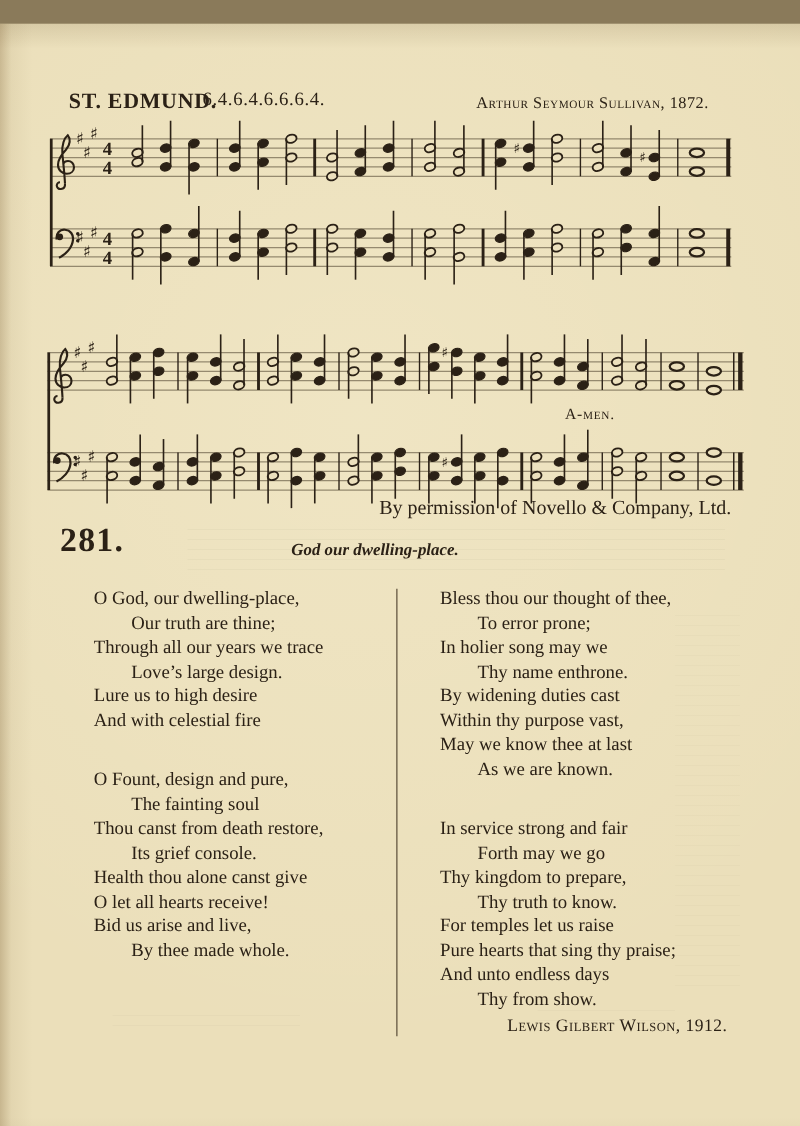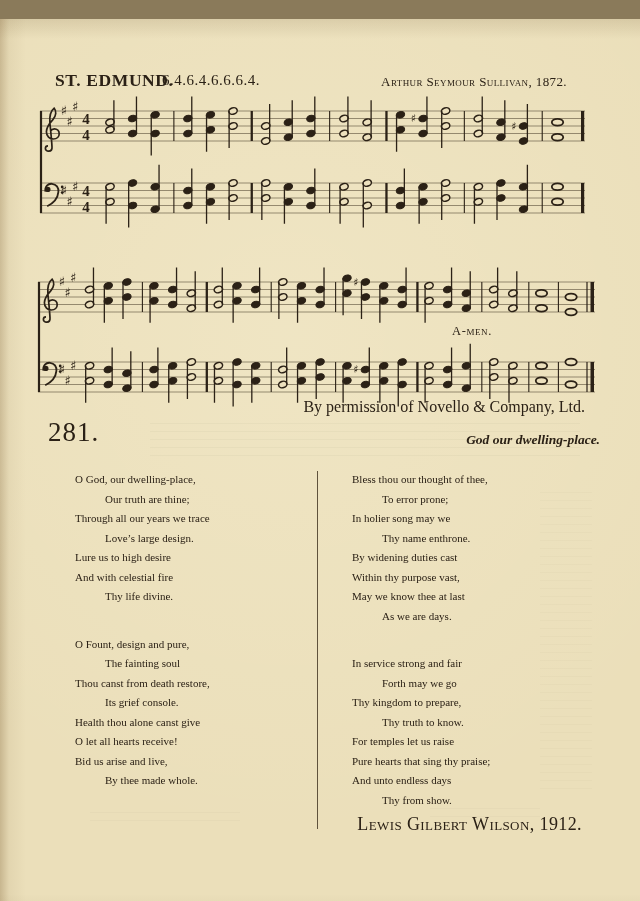--- a/index.html
+++ b/index.html
@@ -16,30 +16,30 @@
     margin-top:19px;
   }
   .hdr-tune{position:absolute;left:55px;top:51px;font-size:17.5px;font-weight:bold;letter-spacing:.6px;}
   .hdr-meter{position:absolute;left:162px;top:53px;font-size:15px;letter-spacing:.5px;}
   .hdr-composer{position:absolute;right:73px;top:55px;font-size:13px;font-variant:small-caps;letter-spacing:.4px;}
   .system{position:absolute;}
   #system1{left:40px;top:80px;width:545px;height:126px;}
   #system2{left:38px;top:250px;width:557px;height:128px;}
   .amen{position:absolute;left:452px;top:305px;font-size:12.5px;font-variant:small-caps;letter-spacing:.6px;}
   .permission{position:absolute;right:55px;top:379px;font-size:16px;}
-  .hymn-number{position:absolute;left:48px;top:398px;font-size:27px;font-weight:normal;letter-spacing:1px;}
-  .subtitle{position:absolute;left:0;right:40px;top:413px;text-align:right;font-size:13.5px;font-style:italic;font-weight:bold;}
-  .col{position:absolute;top:451px;font-size:11px;line-height:19.5px;}
+  .hymn-number{position:absolute;left:48px;top:398px;font-size:27px;font-weight:bold;letter-spacing:1px;}
+  .subtitle{position:absolute;left:0;right:40px;top:413px;text-align:center;font-size:13.5px;font-style:italic;font-weight:bold;}
+  .col{position:absolute;top:451px;font-size:15px;line-height:19.5px;}
   .col-left{left:75px;width:242px;}
   .col-right{left:352px;width:232px;}
   .stanza{margin:0 0 28px 0;}
   .line{white-space:nowrap;}
   .line.ind{padding-left:30px;}
   .divider{position:absolute;left:317px;top:452px;width:1px;height:358px;background:#5f523c;}
-  .author{position:absolute;right:58px;top:795px;font-size:18px;font-variant:small-caps;letter-spacing:.4px;}
+  .author{position:absolute;right:58px;top:795px;font-size:14px;font-variant:small-caps;letter-spacing:.4px;}
   .bleed{position:absolute;pointer-events:none;
     background:repeating-linear-gradient(0deg, rgba(118,120,92,0.35) 0 1px, rgba(0,0,0,0) 1px 8px);
     opacity:.16;filter:blur(.5px);}
   .b1{left:150px;top:397px;width:430px;height:40px;}
   .b2{left:540px;top:470px;width:52px;height:300px;opacity:.10;}
   .b3{left:90px;top:790px;width:150px;height:12px;opacity:.12;}
   .b4{left:430px;top:788px;width:110px;height:10px;opacity:.12;}
   svg{display:block;overflow:visible;}
 </style>
 </head>
@@ -407,21 +407,20 @@
   <div class="subtitle">God our dwelling-place.</div>
 
   <div class="col col-left" id="col0">
       <div class="stanza">
         <div class="line">O God, our dwelling-place,</div>
         <div class="line ind">Our truth are thine;</div>
         <div class="line">Through all our years we trace</div>
         <div class="line ind">Love’s large design.</div>
         <div class="line">Lure us to high desire</div>
         <div class="line">And with celestial fire</div>
-        <div class="line ind">Thy life divine.</div>
       </div>
       <div class="stanza">
         <div class="line">O Fount, design and pure,</div>
         <div class="line ind">The fainting soul</div>
         <div class="line">Thou canst from death restore,</div>
         <div class="line ind">Its grief console.</div>
         <div class="line">Health thou alone canst give</div>
         <div class="line">O let all hearts receive!</div>
         <div class="line">Bid us arise and live,</div>
         <div class="line ind">By thee made whole.</div>
@@ -430,21 +429,21 @@
   <div class="divider"></div>
   <div class="col col-right" id="col1">
       <div class="stanza">
         <div class="line">Bless thou our thought of thee,</div>
         <div class="line ind">To error prone;</div>
         <div class="line">In holier song may we</div>
         <div class="line ind">Thy name enthrone.</div>
         <div class="line">By widening duties cast</div>
         <div class="line">Within thy purpose vast,</div>
         <div class="line">May we know thee at last</div>
-        <div class="line ind">As we are days.</div>
+        <div class="line ind">As we are known.</div>
       </div>
       <div class="stanza">
         <div class="line">In service strong and fair</div>
         <div class="line ind">Forth may we go</div>
         <div class="line">Thy kingdom to prepare,</div>
         <div class="line ind">Thy truth to know.</div>
         <div class="line">For temples let us raise</div>
         <div class="line">Pure hearts that sing thy praise;</div>
         <div class="line">And unto endless days</div>
         <div class="line ind">Thy from show.</div>

